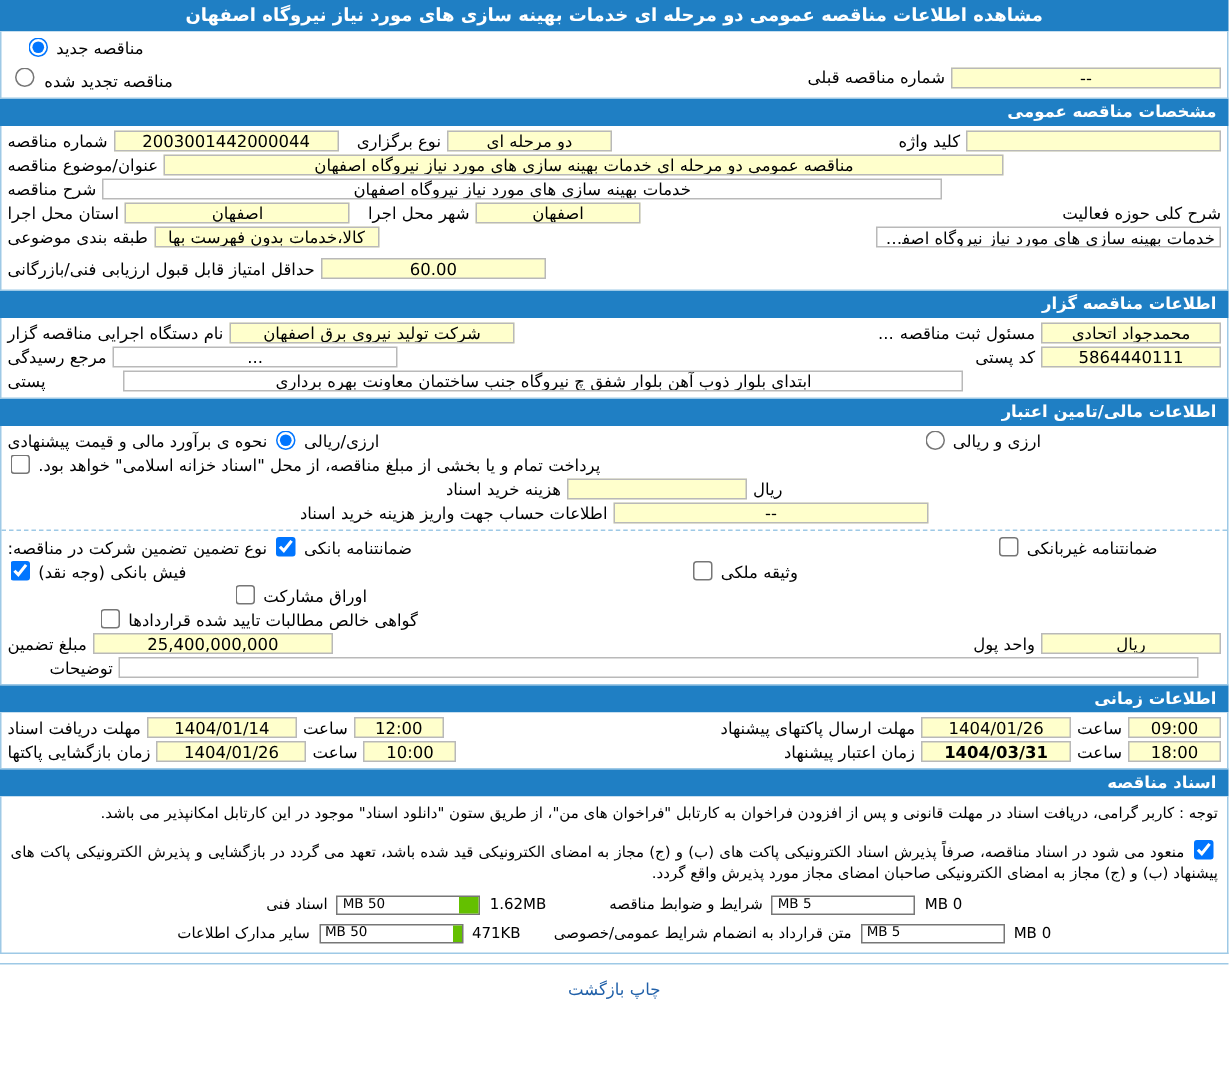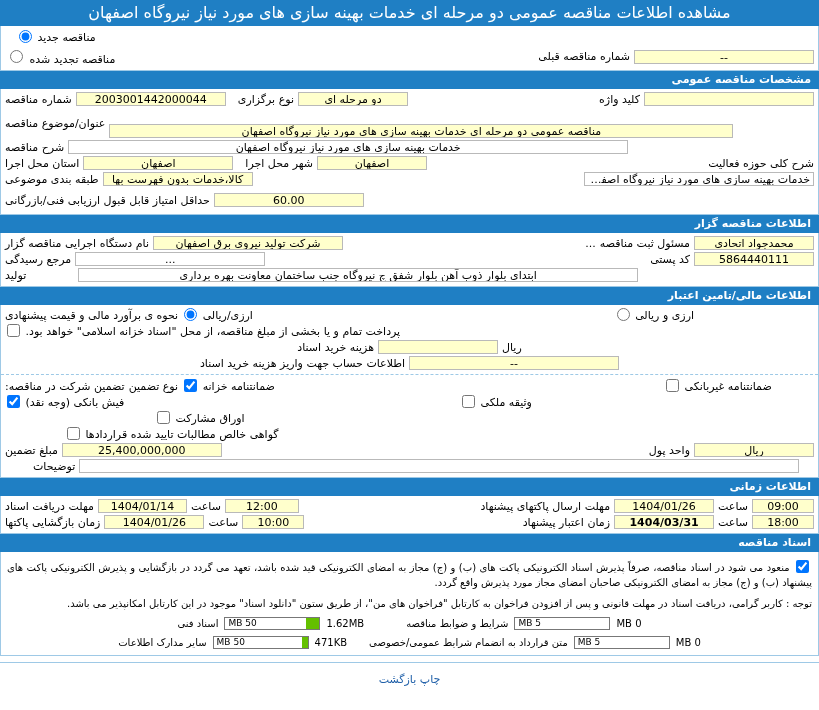--- a/index.html
+++ b/index.html
@@ -22,22 +22,22 @@
     letter-spacing:12px;
     z-index:0;
     pointer-events:none;
     font-weight:bold;
   }
   .page{position:relative;z-index:1;}
   .titlebar{
     background:#1f7fc4;
     color:#fff;
     text-align:center;
-    font-size:16px;
-    font-weight:normal;
+    font-size:12px;
+    font-weight:bold;
     padding:3px 0 4px 0;
     letter-spacing:0px;
   }
   .section-head{
     background:#1f7fc4;
     color:#fff;
     font-size:11px;
     font-weight:bold;
     text-align:right;
     padding:2px 8px 3px 0;
@@ -175,21 +175,21 @@
         <span class="lbl">نوع برگزاری</span>
       </div>
       <div class="cell" style="margin-right:8px;">
         <div class="fld c" style="width:150px;">2003001442000044</div>
         <span class="lbl">شماره مناقصه</span>
       </div>
     </div>
 
     <div class="row" style="justify-content:flex-end;">
       <div class="cell" style="width:100%;justify-content:flex-end;">
-        <div class="fld c" style="width:624px;margin-top:16px;">مناقصه عمومی دو مرحله ای خدمات بهینه سازی های مورد نیاز نیروگاه اصفهان</div>
+        <div class="fld c" style="width:560px;">مناقصه عمومی دو مرحله ای خدمات بهینه سازی های مورد نیاز نیروگاه اصفهان</div>
         <span class="lbl">عنوان/موضوع مناقصه</span>
       </div>
     </div>
 
     <div class="row" style="justify-content:flex-end;">
       <div class="cell" style="width:100%;justify-content:flex-end;">
         <div class="fld white c" style="width:560px;">خدمات بهینه سازی های مورد نیاز نیروگاه اصفهان</div>
         <span class="lbl">شرح مناقصه</span>
       </div>
     </div>
@@ -251,21 +251,21 @@
       <div class="grow"></div>
       <div class="cell">
         <div class="fld white c" style="width:190px;">...</div>
         <span class="lbl">مرجع رسیدگی</span>
       </div>
     </div>
 
     <div class="row" style="justify-content:flex-end;">
       <div class="cell" style="width:100%;justify-content:flex-end;">
         <div class="fld white c" style="width:560px;margin-left:48px;">ابتدای بلوار ذوب آهن بلوار شفق چ نیروگاه جنب ساختمان معاونت بهره برداری</div>
-        <span class="lbl">تولید</span>
+        <span class="lbl">پستی</span>
       </div>
     </div>
   </div>
 
   <div class="section-head">اطلاعات مالی/تامین اعتبار</div>
   <div class="block">
     <div class="row">
       <div class="cell" style="margin-right:120px;">
         <label class="chk-label">
           <span>ارزی و ریالی</span>
@@ -305,21 +305,21 @@
     <div class="row">
       <div class="cell" style="width:150px;justify-content:flex-end;">
         <label class="chk-label">
           <span>ضمانتنامه غیربانکی</span>
           <input type="checkbox" style="">
         </label>
       </div>
       <div class="grow"></div>
       <div class="cell">
         <label class="chk-label">
-          <span>ضمانتنامه خزانه</span>
+          <span>ضمانتنامه بانکی</span>
           <input type="checkbox" checked="" style="">
         </label>
         <span class="lbl">نوع تضمین</span>
         <span class="lbl">تضمین شرکت در مناقصه:</span>
       </div>
     </div>
 
     <div class="row">
       <div class="cell" style="width:200px;"></div>
       <div class="cell" style="width:150px;justify-content:flex-end;">
@@ -382,23 +382,23 @@
 
     <div class="row">
       <div class="cell">
         <div class="fld c" style="width:62px;">09:00</div>
         <span class="lbl">ساعت</span>
         <div class="fld c" style="width:100px;">1404/01/26</div>
         <span class="lbl">مهلت ارسال پاکتهای پیشنهاد</span>
       </div>
       <div class="grow"></div>
       <div class="cell">
-        <div class="fld c" style="width:74px;">12:00</div>
+        <div class="fld c" style="width:60px;">12:00</div>
         <span class="lbl">ساعت</span>
-        <div class="fld c" style="width:89px;">1404/01/14</div>
+        <div class="fld c" style="width:100px;">1404/01/14</div>
         <span class="lbl">مهلت دریافت اسناد</span>
       </div>
     </div>
 
     <div class="row">
       <div class="cell">
         <div class="fld c" style="width:62px;">18:00</div>
         <span class="lbl">ساعت</span>
         <div class="fld c" style="width:100px;font-weight:bold;">1404/03/31</div>
         <span class="lbl">زمان اعتبار پیشنهاد</span>
@@ -408,25 +408,25 @@
         <div class="fld c" style="width:62px;">10:00</div>
         <span class="lbl">ساعت</span>
         <div class="fld c" style="width:100px;">1404/01/26</div>
         <span class="lbl">زمان بازگشایی پاکتها</span>
       </div>
     </div>
   </div>
 
   <div class="section-head">اسناد مناقصه</div>
   <div class="block">
+    <div class="note">توجه : کاربر گرامی، دریافت اسناد در مهلت قانونی و پس از افزودن فراخوان به کارتابل "فراخوان های من"، از طریق ستون "دانلود اسناد" موجود در این کارتابل امکانپذیر می باشد.</div>
     <div class="note">
       <input type="checkbox" checked="" style="vertical-align: -2px; margin-left: 3px;">
       <span>منعود می شود در اسناد مناقصه، صرفاً پذیرش اسناد الکترونیکی پاکت های (ب) و (ج) مجاز به امضای الکترونیکی قید شده باشد، تعهد می گردد در بازگشایی و پذیرش الکترونیکی پاکت های پیشنهاد (ب) و (ج) مجاز به امضای الکترونیکی صاحبان امضای مجاز مورد پذیرش واقع گردد.</span>
     </div>
-    <div class="note">توجه : کاربر گرامی، دریافت اسناد در مهلت قانونی و پس از افزودن فراخوان به کارتابل "فراخوان های من"، از طریق ستون "دانلود اسناد" موجود در این کارتابل امکانپذیر می باشد.</div>
 
     <div class="docrow">
       <span class="docsize">0 MB</span>
       <div class="bar">
         <i style="width:0%"></i>
         <span>5 MB</span>
       </div>
       <span class="doclabel">شرایط و ضوابط مناقصه</span>
       <span style="width:30px;"></span>
       <span class="docsize">1.62MB</span>

